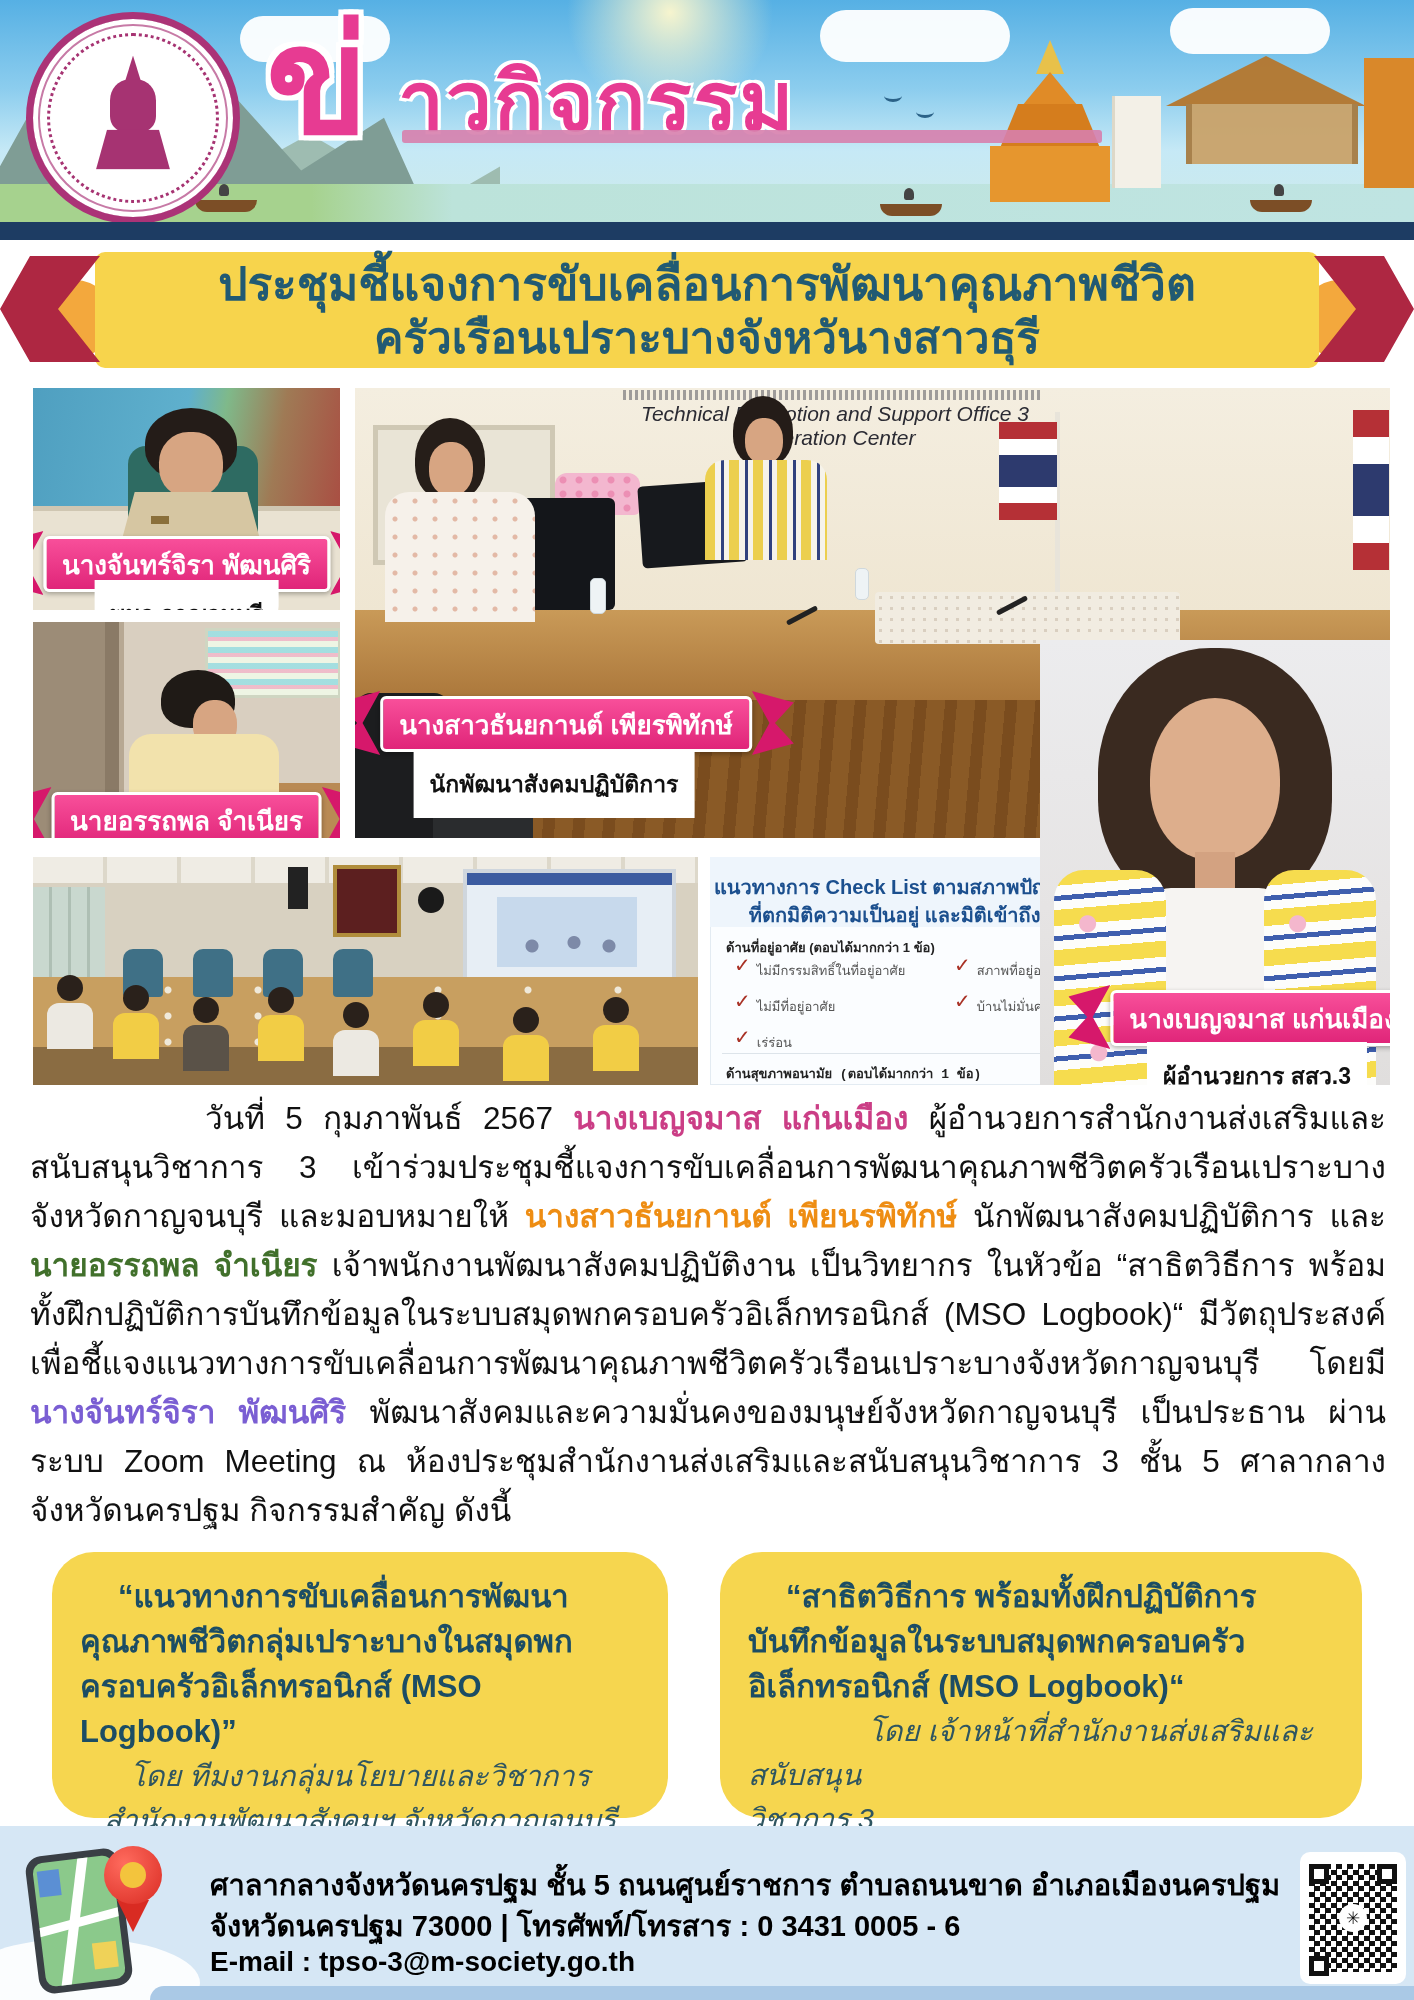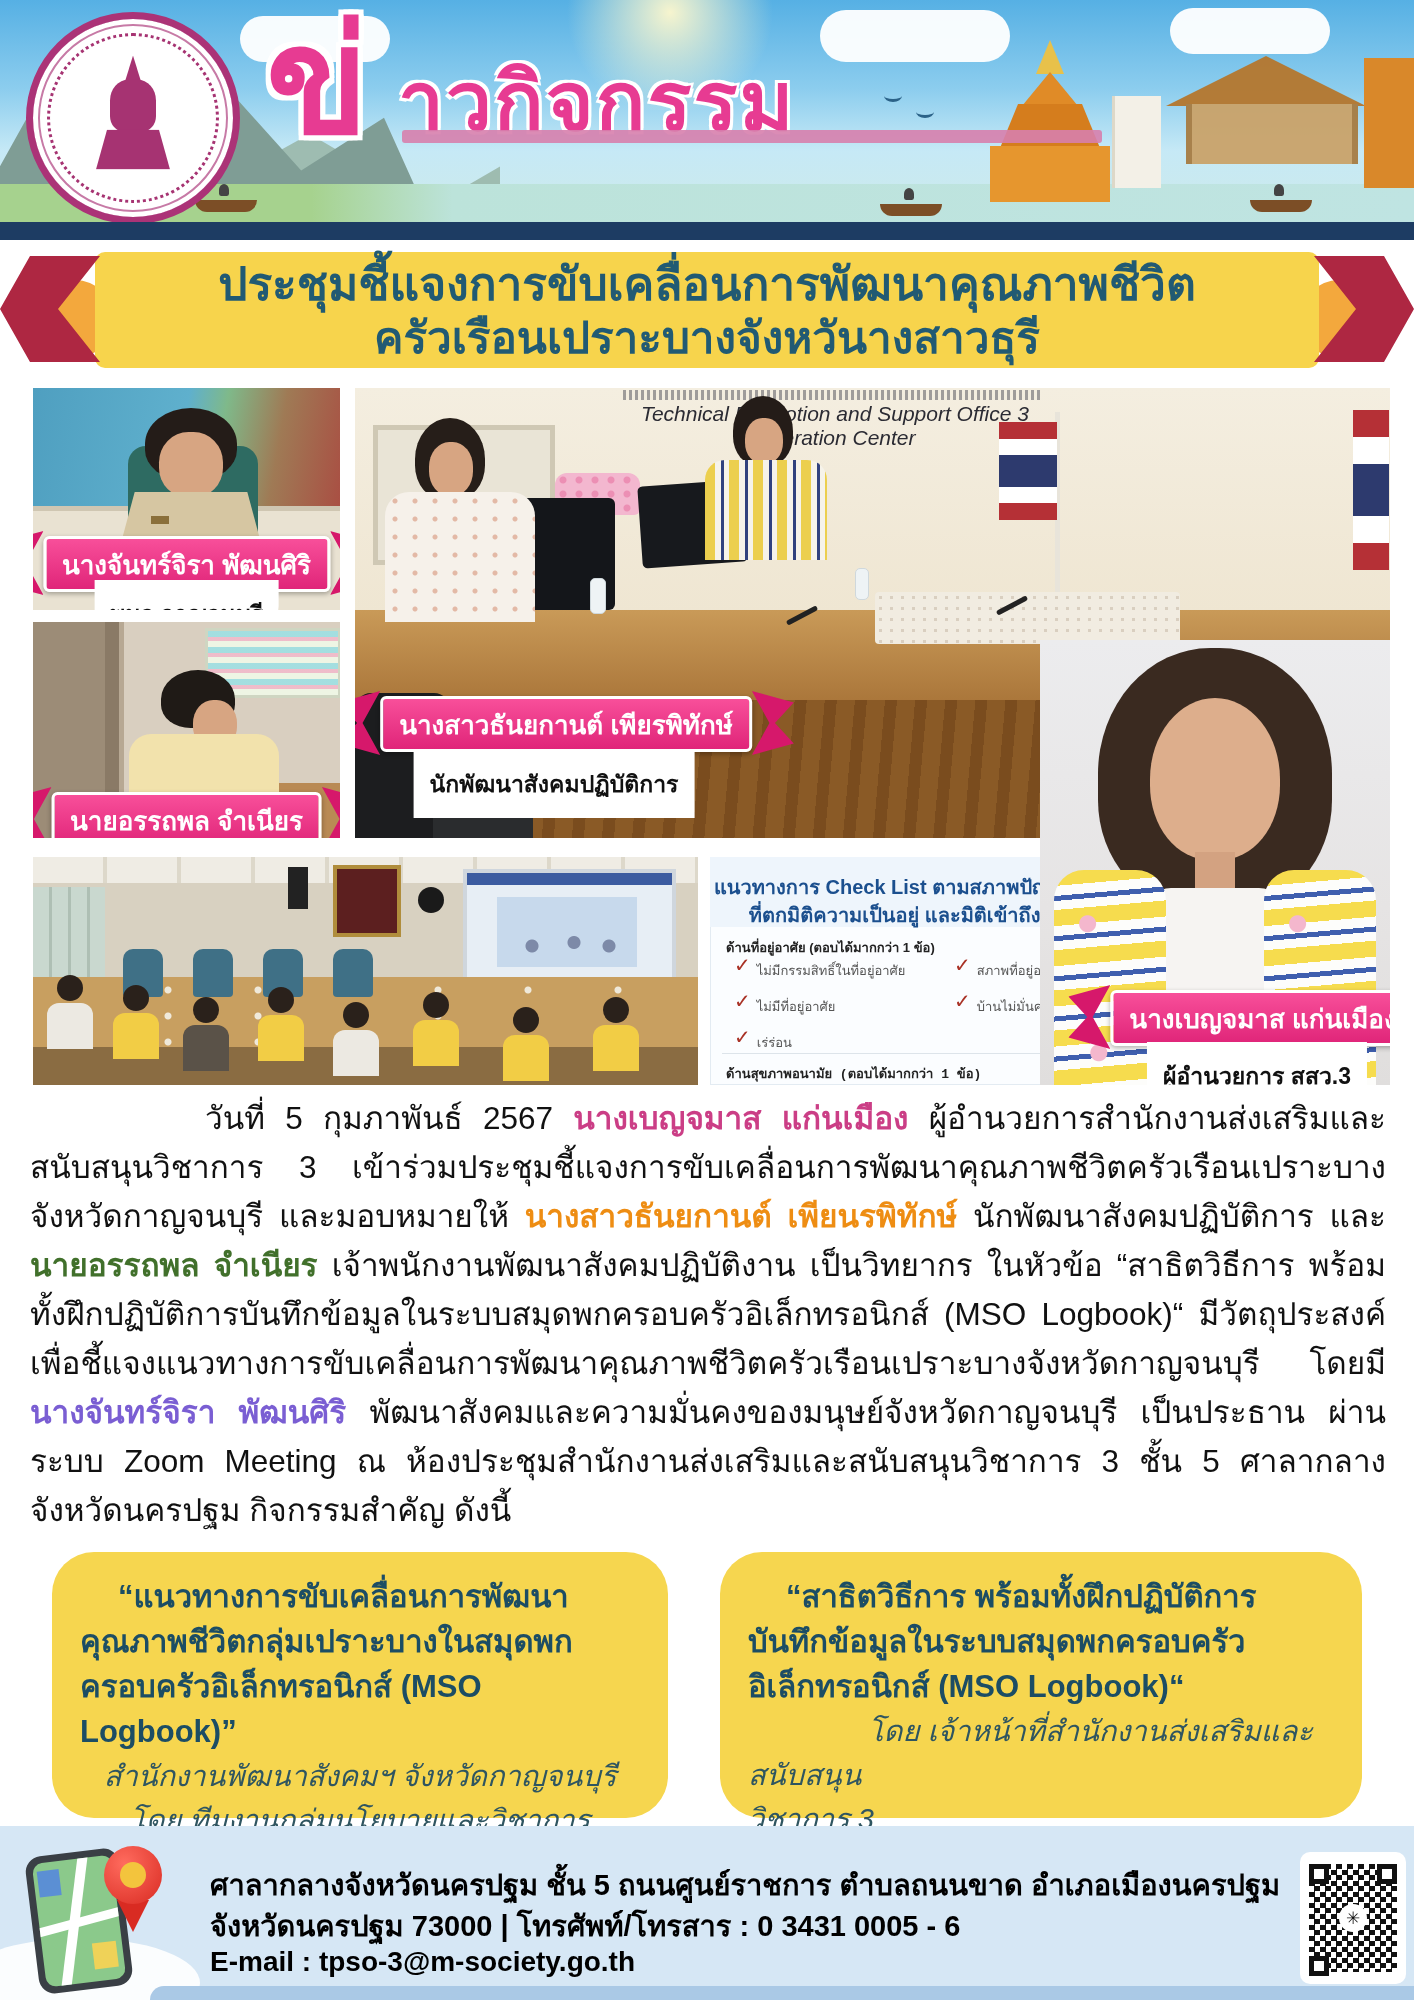--- a/index.html
+++ b/index.html
@@ -454,22 +454,22 @@
     <div class="ribbon" style="left:223px;transform:translateX(-50%);top:350px;">
       <span>นางเบญจมาส  แก่นเมือง</span>
     </div>
     <div class="band" style="left:217px;transform:translateX(-50%);top:402px;">ผู้อำนวยการ สสว.3</div>
   </div>
 
   <div class="body-par"><span class="seg-plain">วันที่ 5 กุมภาพันธ์ 2567  </span><span class="seg-pink">นางเบญจมาส แก่นเมือง</span><span class="seg-plain"> ผู้อำนวยการสำนักงานส่งเสริมและสนับสนุนวิชาการ 3 เข้าร่วมประชุมชี้แจงการขับเคลื่อนการพัฒนาคุณภาพชีวิตครัวเรือนเปราะบางจังหวัดกาญจนบุรี และมอบหมายให้ </span><span class="seg-orange">นางสาวธันยกานต์ เพียนรพิทักษ์</span><span class="seg-plain"> นักพัฒนาสังคมปฏิบัติการ และ </span><span class="seg-green">นายอรรถพล จำเนียร</span><span class="seg-plain"> เจ้าพนักงานพัฒนาสังคมปฏิบัติงาน เป็นวิทยากร ในหัวข้อ “สาธิตวิธีการ พร้อมทั้งฝึกปฏิบัติการบันทึกข้อมูลในระบบสมุดพกครอบครัวอิเล็กทรอนิกส์ (MSO Logbook)“ มีวัตถุประสงค์เพื่อชี้แจงแนวทางการขับเคลื่อนการพัฒนาคุณภาพชีวิตครัวเรือนเปราะบางจังหวัดกาญจนบุรี โดยมี </span><span class="seg-purple">นางจันทร์จิรา พัฒนศิริ</span><span class="seg-plain"> พัฒนาสังคมและความมั่นคงของมนุษย์จังหวัดกาญจนบุรี เป็นประธาน ผ่านระบบ Zoom Meeting ณ ห้องประชุมสำนักงานส่งเสริมและสนับสนุนวิชาการ 3 ชั้น 5 ศาลากลางจังหวัดนครปฐม กิจกรรมสำคัญ  ดังนี้</span></div>
 
   <div class="ybox ybox-l">
     <div class="ti">“แนวทางการขับเคลื่อนการพัฒนาคุณภาพชีวิตกลุ่มเปราะบางในสมุดพกครอบครัวอิเล็กทรอนิกส์ (MSO Logbook)”</div>
+    <div class="by">โดย ทีมงานกลุ่มนโยบายและวิชาการ</div>
     <div class="by">สำนักงานพัฒนาสังคมฯ จังหวัดกาญจนบุรี</div>
-    <div class="by">โดย ทีมงานกลุ่มนโยบายและวิชาการ</div>
   </div>
   <div class="ybox ybox-r">
     <div class="ti">“สาธิตวิธีการ พร้อมทั้งฝึกปฏิบัติการบันทึกข้อมูลในระบบสมุดพกครอบครัวอิเล็กทรอนิกส์ (MSO Logbook)“</div>
     <div class="by by1">โดย เจ้าหน้าที่สำนักงานส่งเสริมและสนับสนุน</div>
     <div class="by">วิชาการ 3</div>
   </div>
 
   <div class="footer">
     <div class="f-cloud"></div>
     <div class="f-strip"></div>

